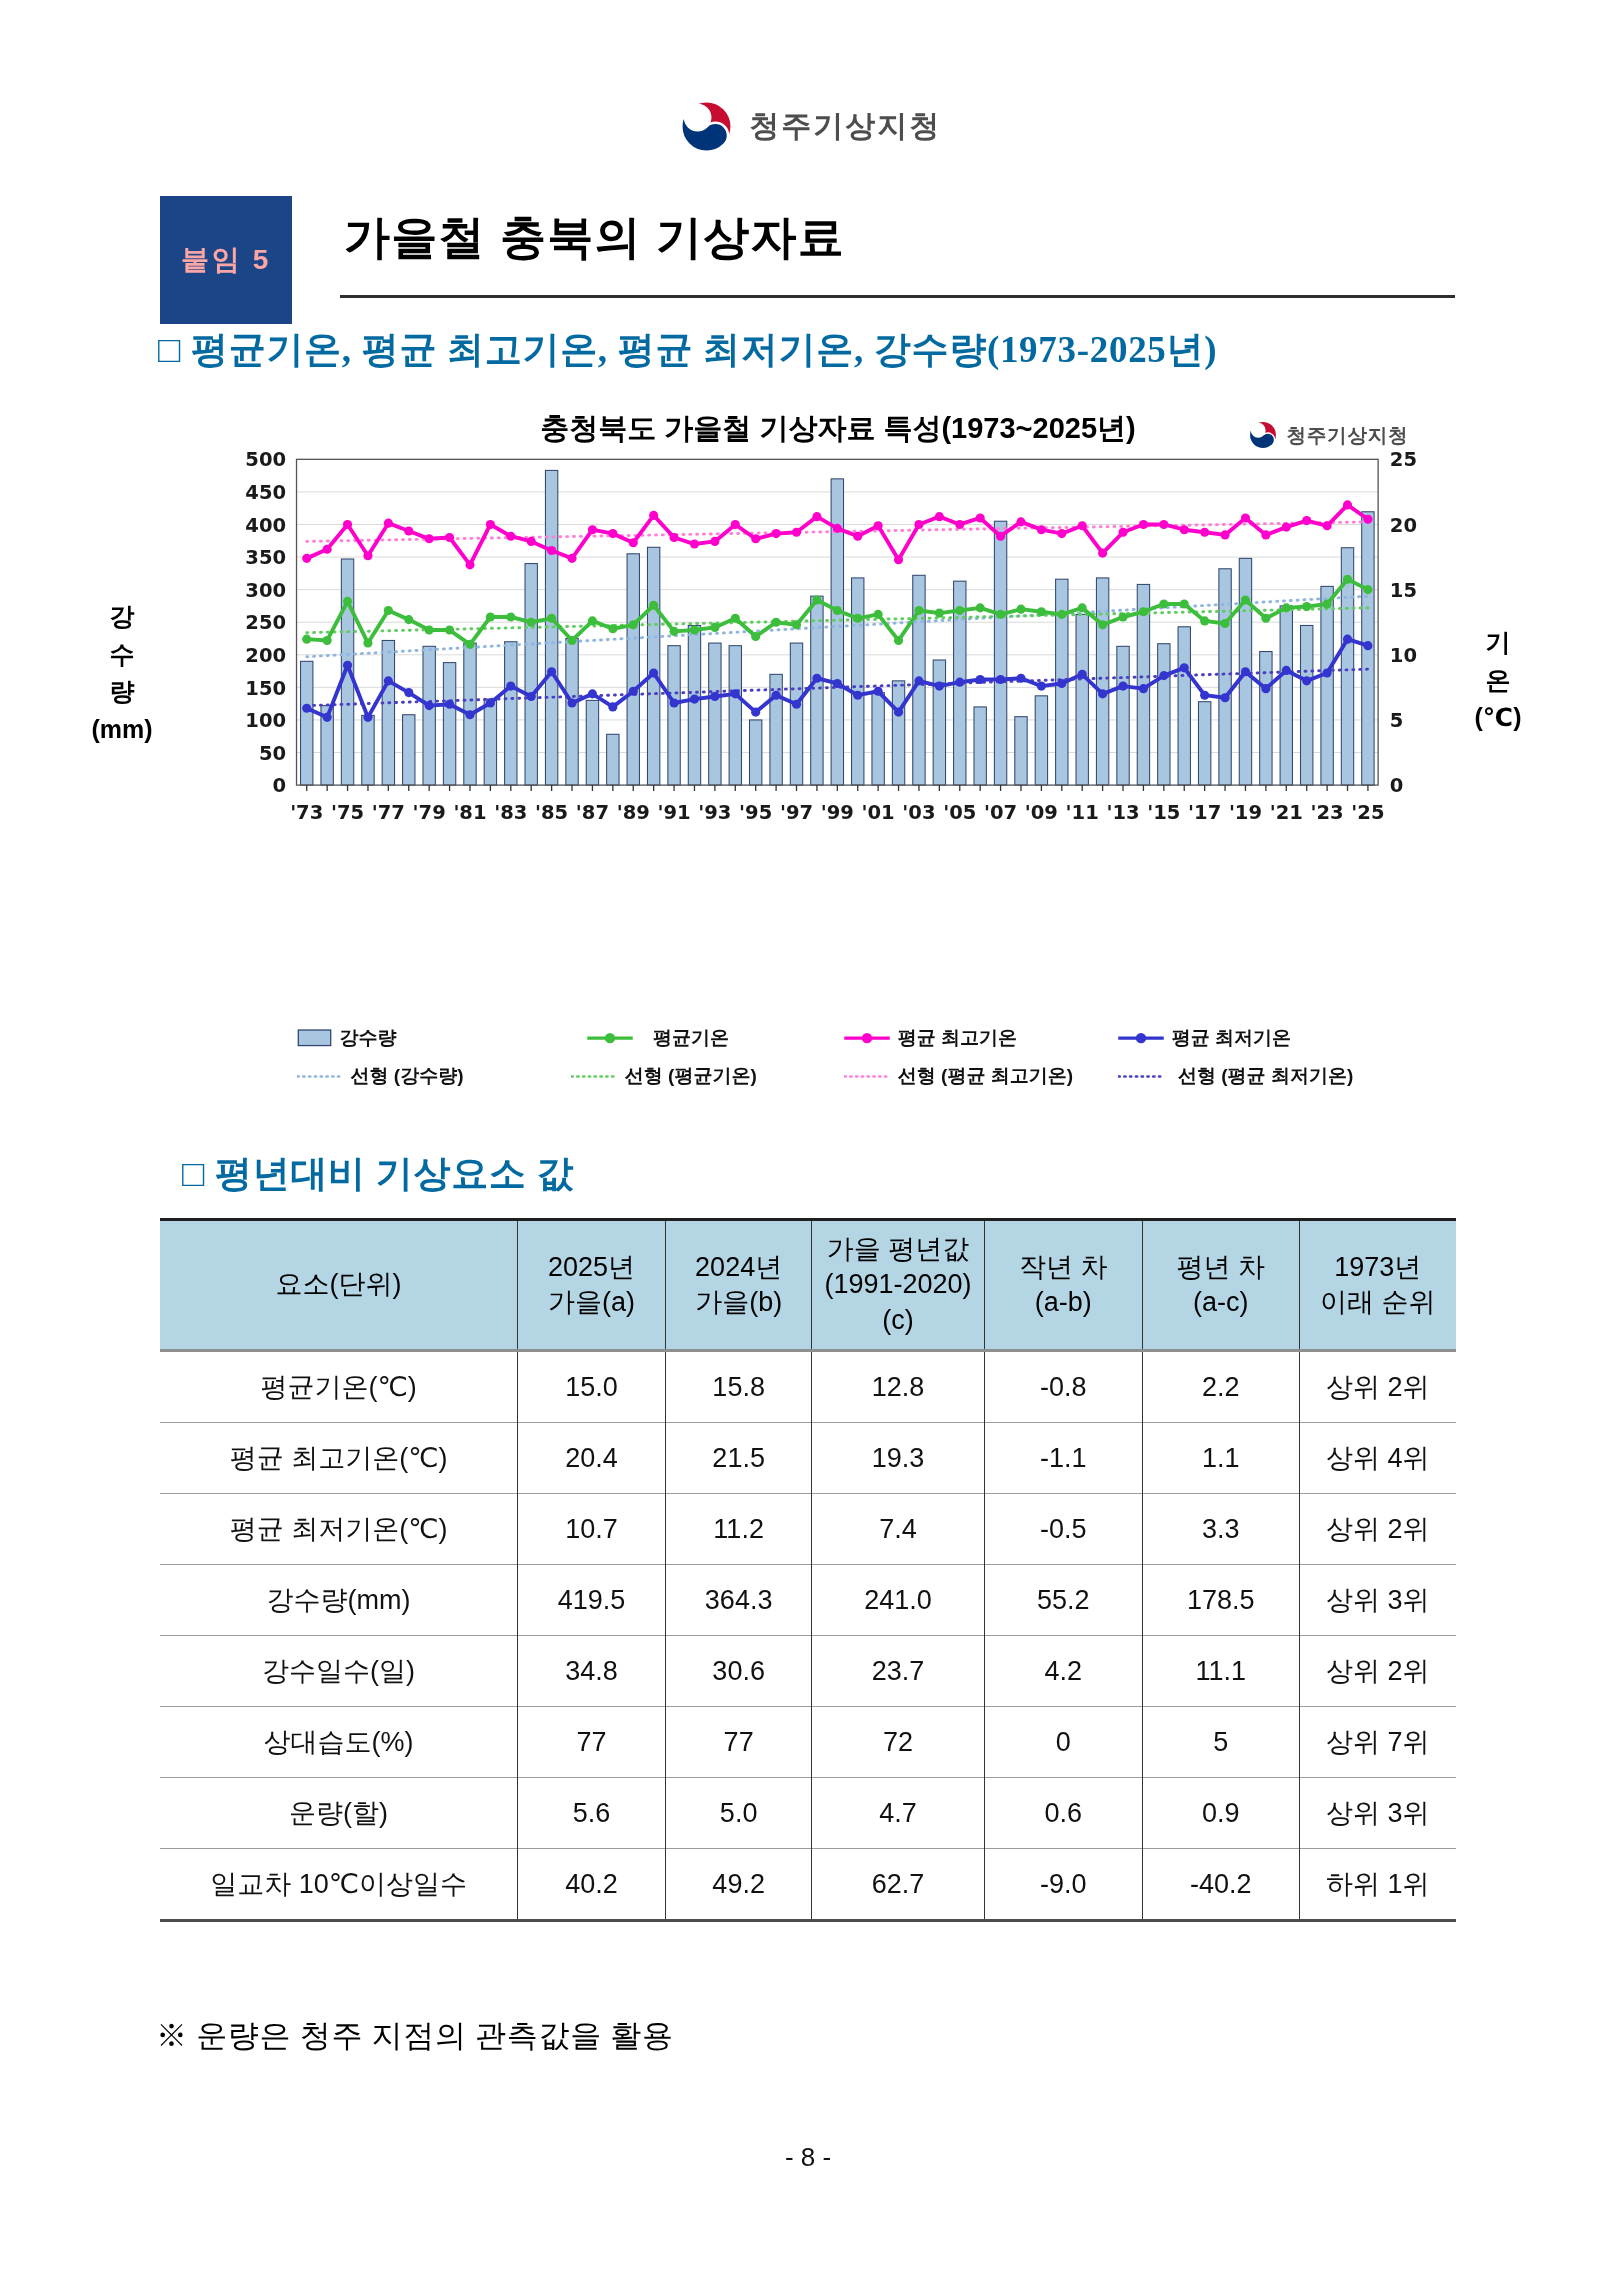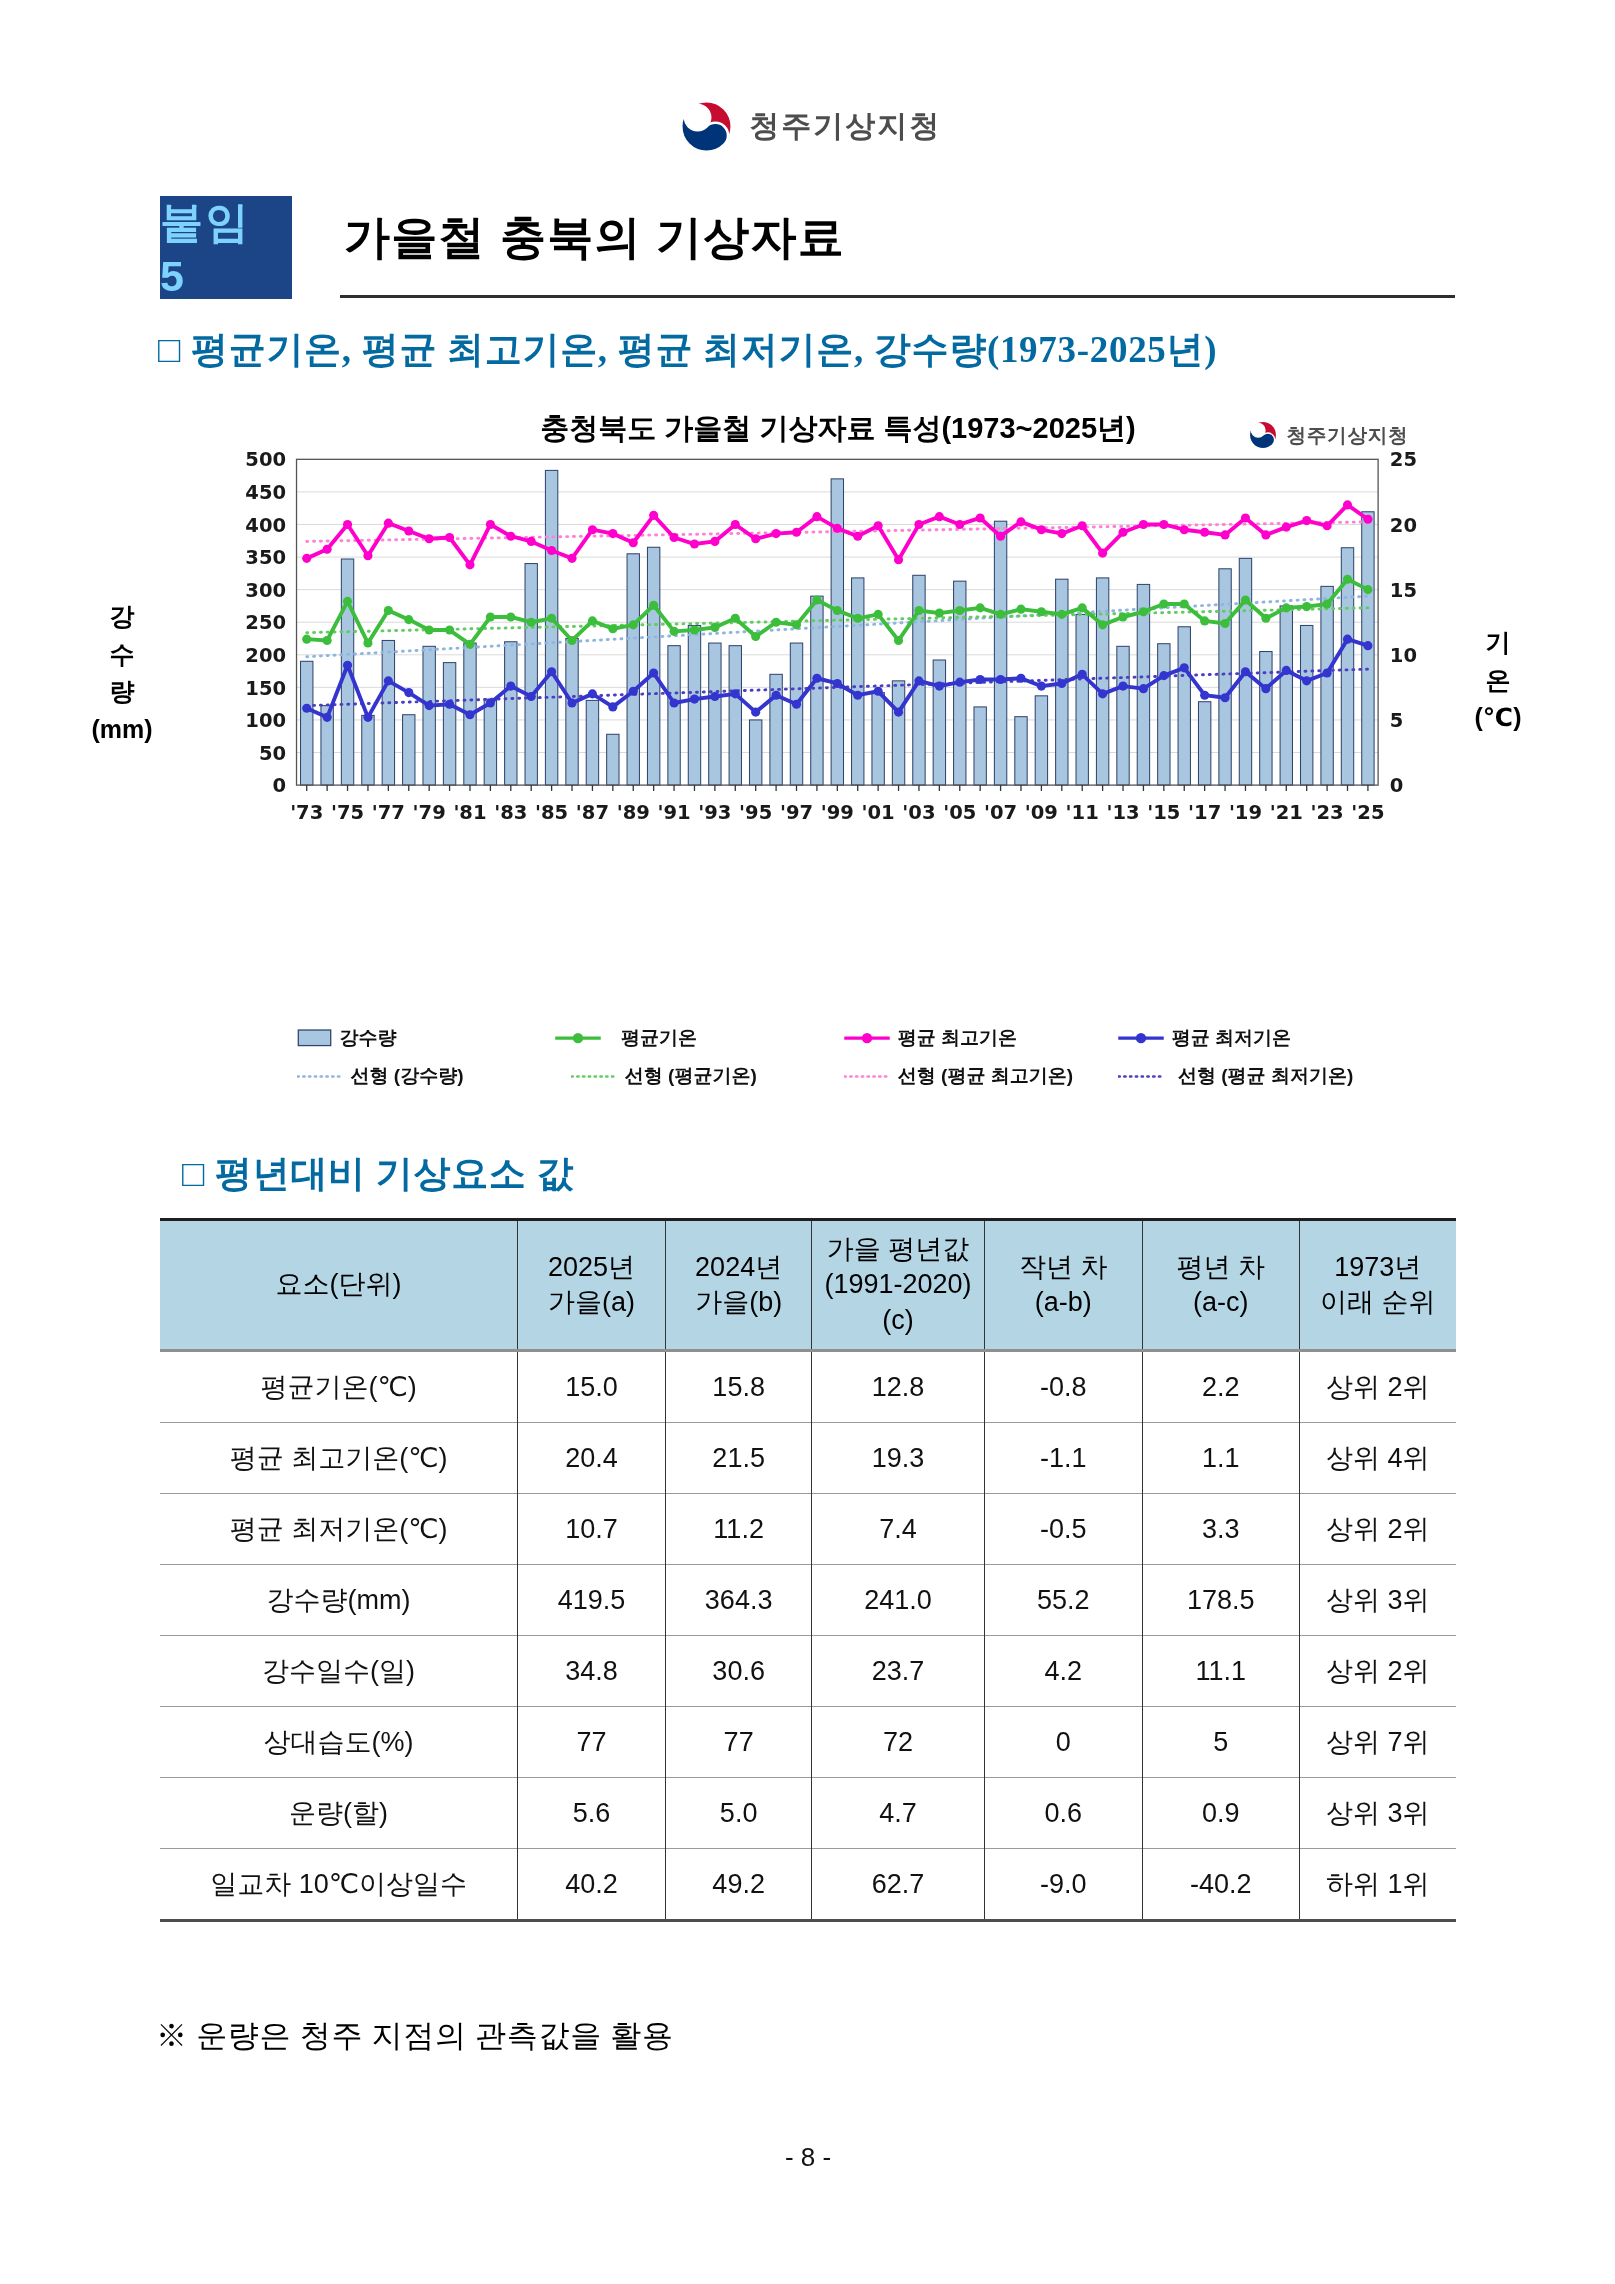--- a/index.html
+++ b/index.html
@@ -6,22 +6,22 @@
   .page{
     position:relative;width:1616px;height:2284px;background:#ffffff;overflow:hidden;
     font-family:"Liberation Sans","DejaVu Sans",sans-serif;color:#111;
   }
   
   .gov-header{position:absolute;top:95px;left:0;width:100%;display:flex;justify-content:center;align-items:center;gap:11.7px;}
   .logo-lg svg{width:63px;height:63px;display:block;}
   .logo-sm svg{width:34px;height:34px;display:block;}
   .gov-name{font-size:30px;font-weight:bold;color:#4d4d4d;letter-spacing:2px;}
   
-  .badge{position:absolute;left:160px;top:196px;width:132px;height:103px;background:#1c4587;color:#7dd3fc;
-         font-size:43px;font-weight:bold;display:flex;align-items:center;justify-content:center;letter-spacing:2.6px;}
+  .badge{position:absolute;left:160px;top:196px;width:132px;height:128px;background:#1c4587;color:#fca5a5;
+         font-size:28px;font-weight:bold;display:flex;align-items:center;justify-content:center;letter-spacing:2.6px;}
   .doc-title{position:absolute;left:344px;top:207px;margin:0;font-size:46px;font-weight:800;color:#000;letter-spacing:1.3px;}
   .title-rule{position:absolute;left:340px;top:295px;width:1115px;height:2.6px;background:#2e2e2e;}
   
   .sec{position:absolute;margin:0;font-family:"Liberation Serif","DejaVu Serif",serif;font-weight:700;color:#0369a1;letter-spacing:0.7px;}
   .sec1{left:158px;top:325px;font-size:37px;}
   .sec2{left:158px;top:1149px;font-size:37px;padding-left:24px;}
   
   .chart-title{position:absolute;left:297px;top:409px;width:1082px;text-align:center;font-size:29px;font-weight:800;color:#000;}
   .chart-logo{position:absolute;left:1246px;top:418px;display:flex;align-items:center;gap:6.5px;}
   .chart-logo-text{font-size:19.6px;font-weight:bold;color:#4d4d4d;letter-spacing:0.7px;}
@@ -437,21 +437,21 @@
     </div>
   <div id="legend">
       <div class="legend-item" style="left: 9.8px; top: 0px;">
         <span class="mk">
           <svg width="35" height="19.6" viewBox="0 0 54 30">
             <rect x="2" y="3" width="50" height="24" fill="#a9c6e1" stroke="#31466e" stroke-width="2"></rect>
           </svg>
         </span>
         <span>강수량</span>
       </div>
-      <div class="legend-item" style="left: 268px; top: 0px; gap: 20px;">
+      <div class="legend-item" style="left: 300px; top: 0px; gap: 20px;">
         <span class="mk">
           <svg width="46" height="14.3" viewBox="0 0 70 22">
             <line x1="0" y1="11" x2="70" y2="11" stroke="#3cbe3c" stroke-width="5"></line>
             <circle cx="35" cy="11" r="8" fill="#3cbe3c"></circle>
           </svg>
         </span>
         <span>평균기온</span>
       </div>
       <div class="legend-item" style="left: 557px; top: 0px;">
         <span class="mk">

